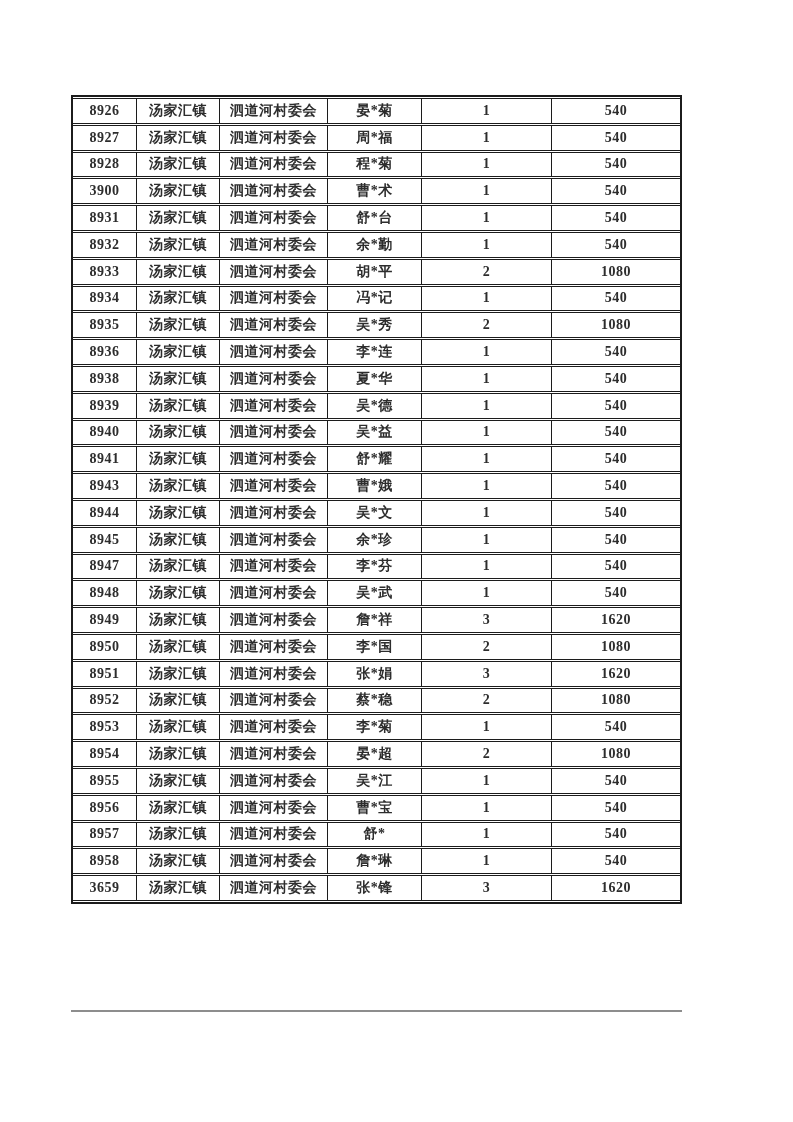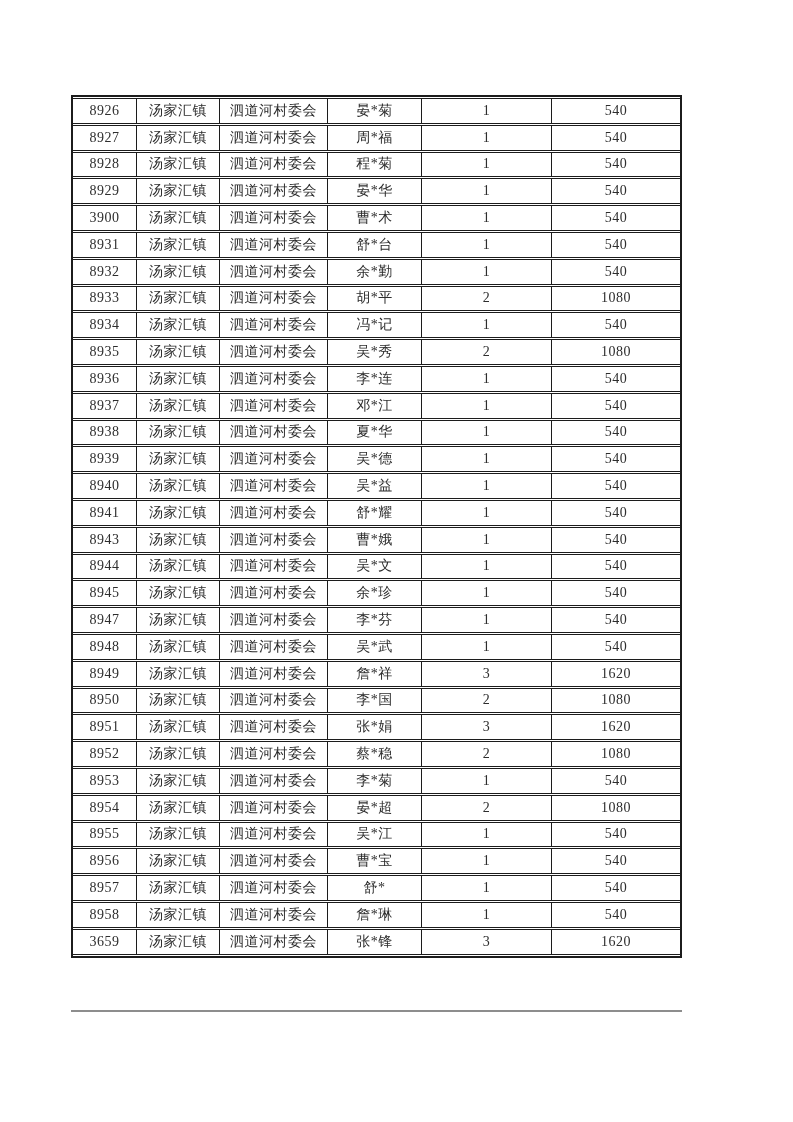--- a/index.html
+++ b/index.html
@@ -7,20 +7,21 @@
     padding: 0;
     background: #ffffff;
   }
   .sheet {
     position: relative;
     width: 793px;
     height: 1122px;
     background: #ffffff;
     overflow: hidden;
     font-family: "Liberation Serif", "DejaVu Serif", serif;
+    font-weight: bold;
   }
   table.roster {
     position: absolute;
     left: 71px;
     top: 95px;
     width: 611px;
     table-layout: fixed;
     border-collapse: separate;
     border-spacing: 0 1px;
     border: 2px solid #1c1c1c;
@@ -92,28 +93,20 @@
 
   <tr>
     <td>8928</td>
     <td>汤家汇镇</td>
     <td>泗道河村委会</td>
     <td>程*菊</td>
     <td>1</td>
     <td>540</td>
   </tr>
 
-  <tr>
-    <td>8929</td>
-    <td>汤家汇镇</td>
-    <td>泗道河村委会</td>
-    <td>晏*华</td>
-    <td>1</td>
-    <td>540</td>
-  </tr>
 
   <tr>
     <td>3900</td>
     <td>汤家汇镇</td>
     <td>泗道河村委会</td>
     <td>曹*术</td>
     <td>1</td>
     <td>540</td>
   </tr>
 
@@ -164,28 +157,20 @@
 
   <tr>
     <td>8936</td>
     <td>汤家汇镇</td>
     <td>泗道河村委会</td>
     <td>李*连</td>
     <td>1</td>
     <td>540</td>
   </tr>
 
-  <tr>
-    <td>8937</td>
-    <td>汤家汇镇</td>
-    <td>泗道河村委会</td>
-    <td>邓*江</td>
-    <td>1</td>
-    <td>540</td>
-  </tr>
 
   <tr>
     <td>8938</td>
     <td>汤家汇镇</td>
     <td>泗道河村委会</td>
     <td>夏*华</td>
     <td>1</td>
     <td>540</td>
   </tr>
 

